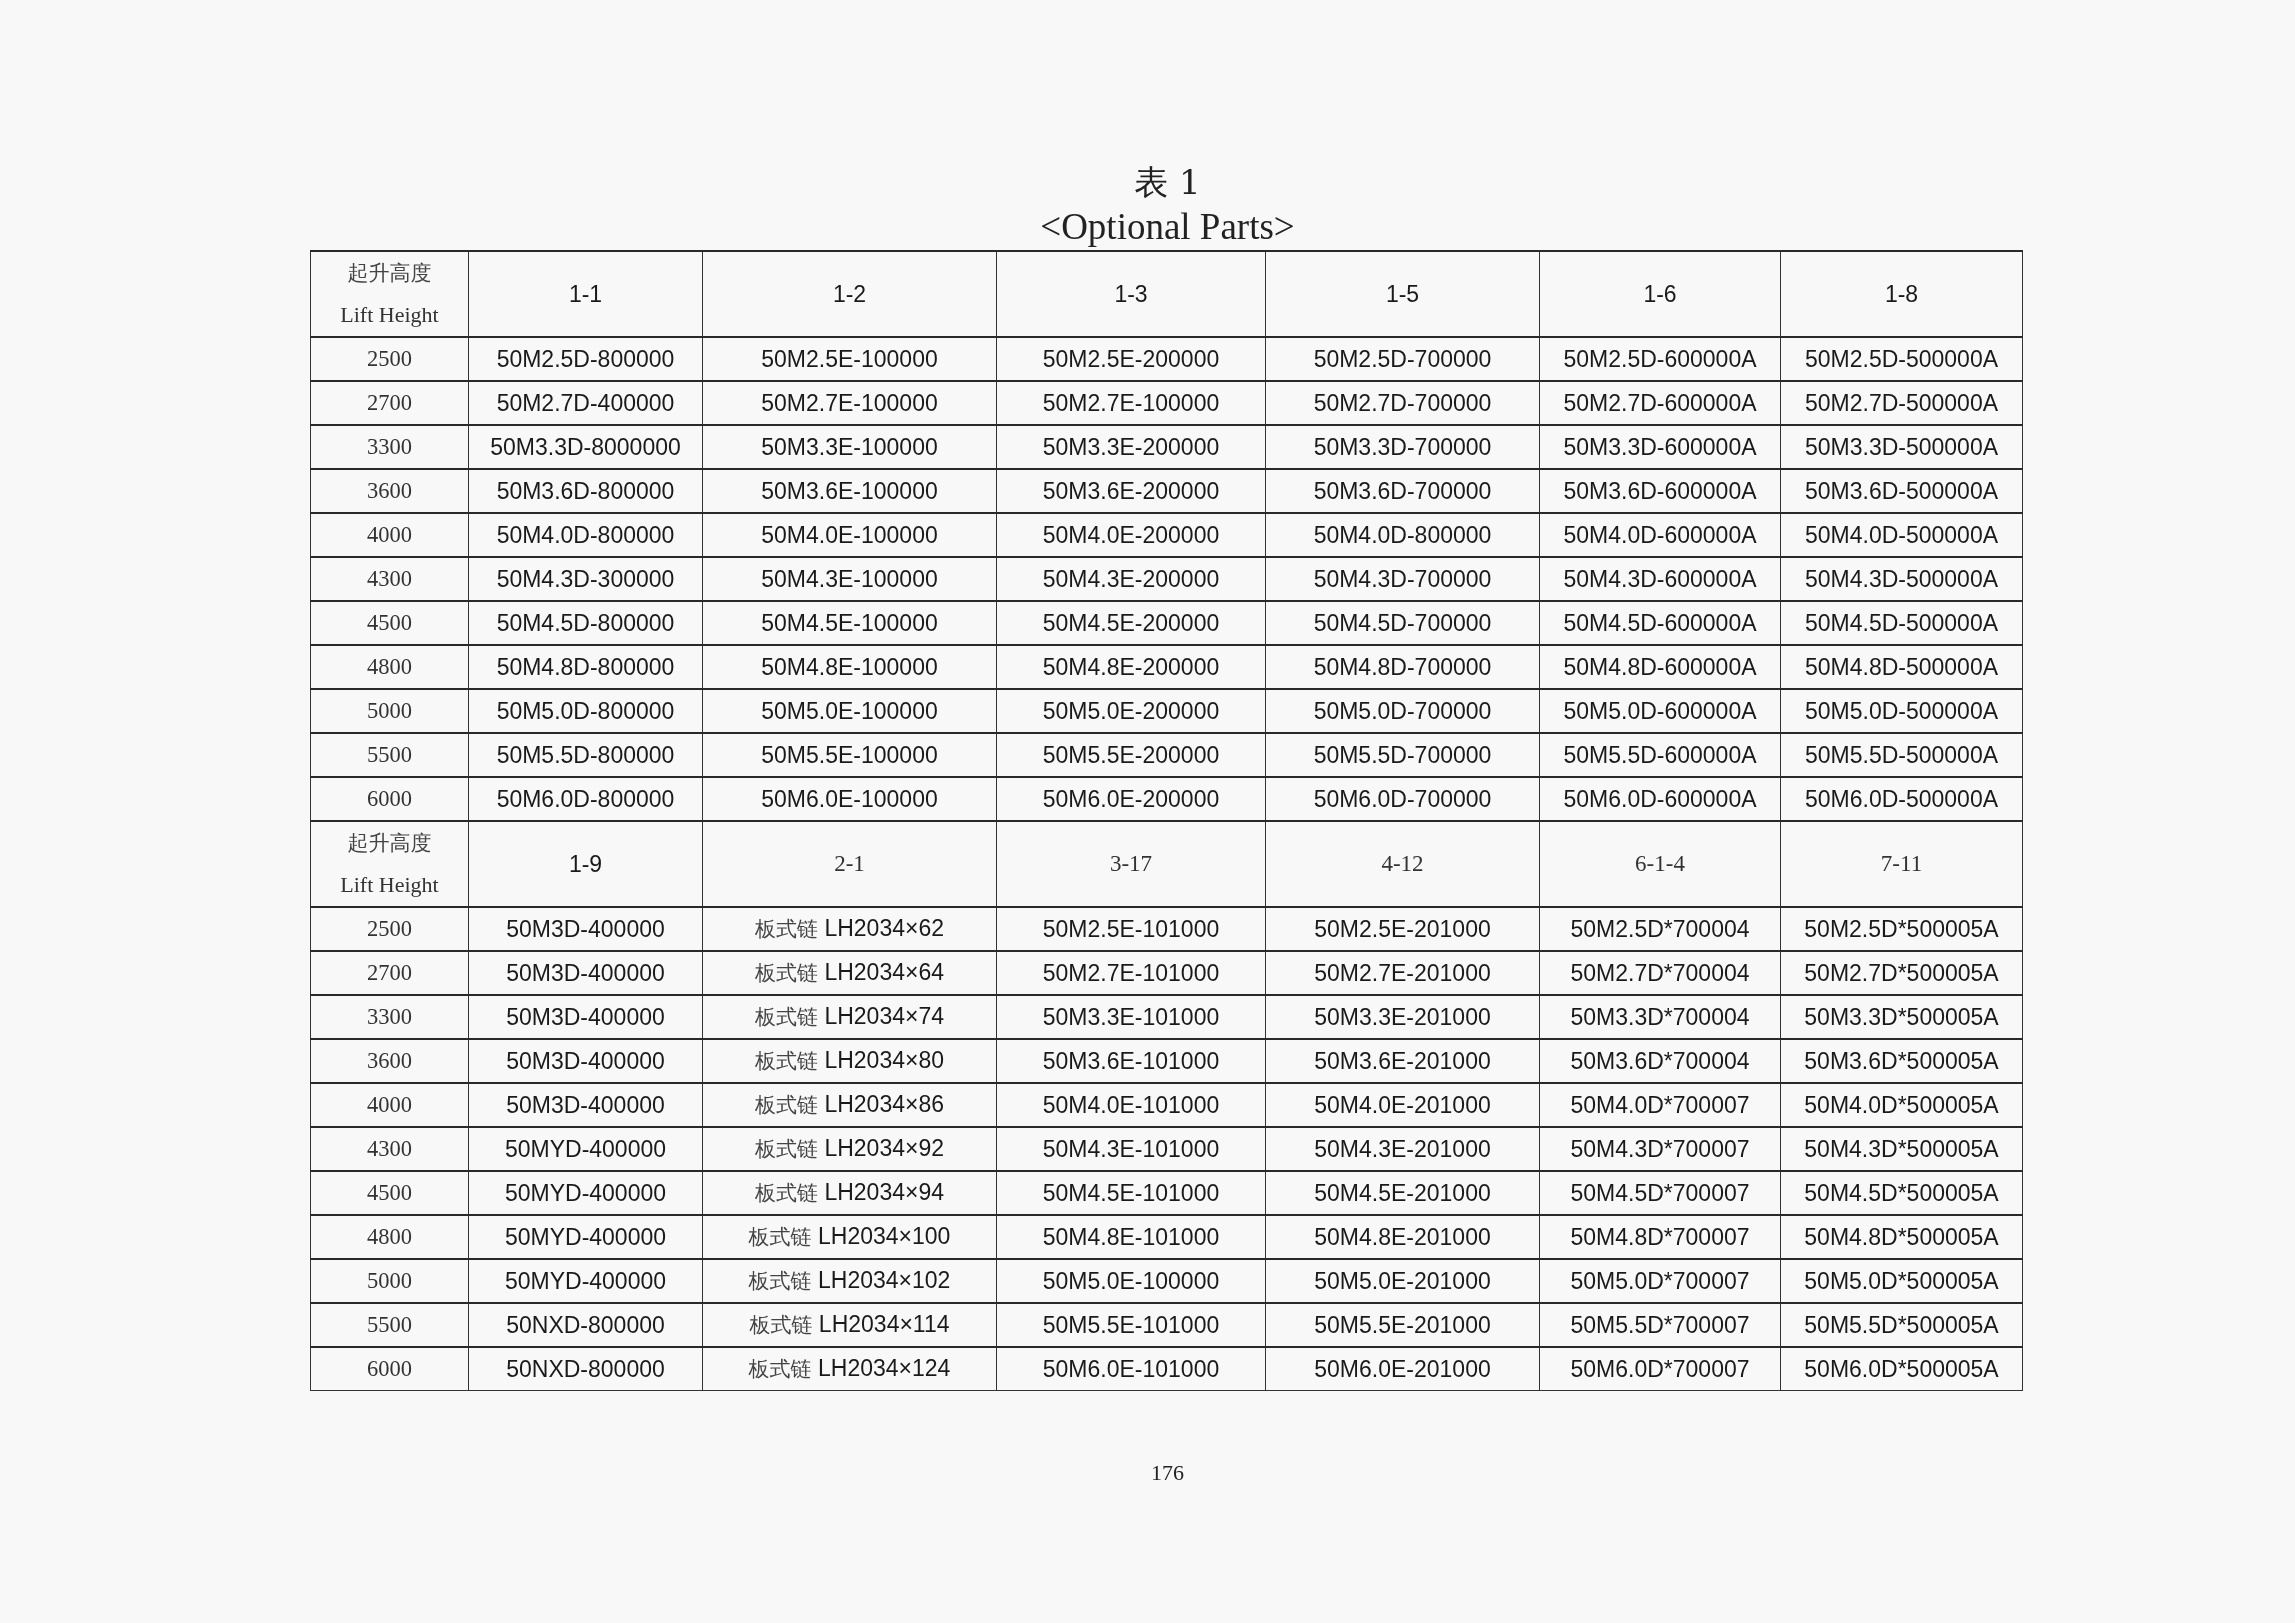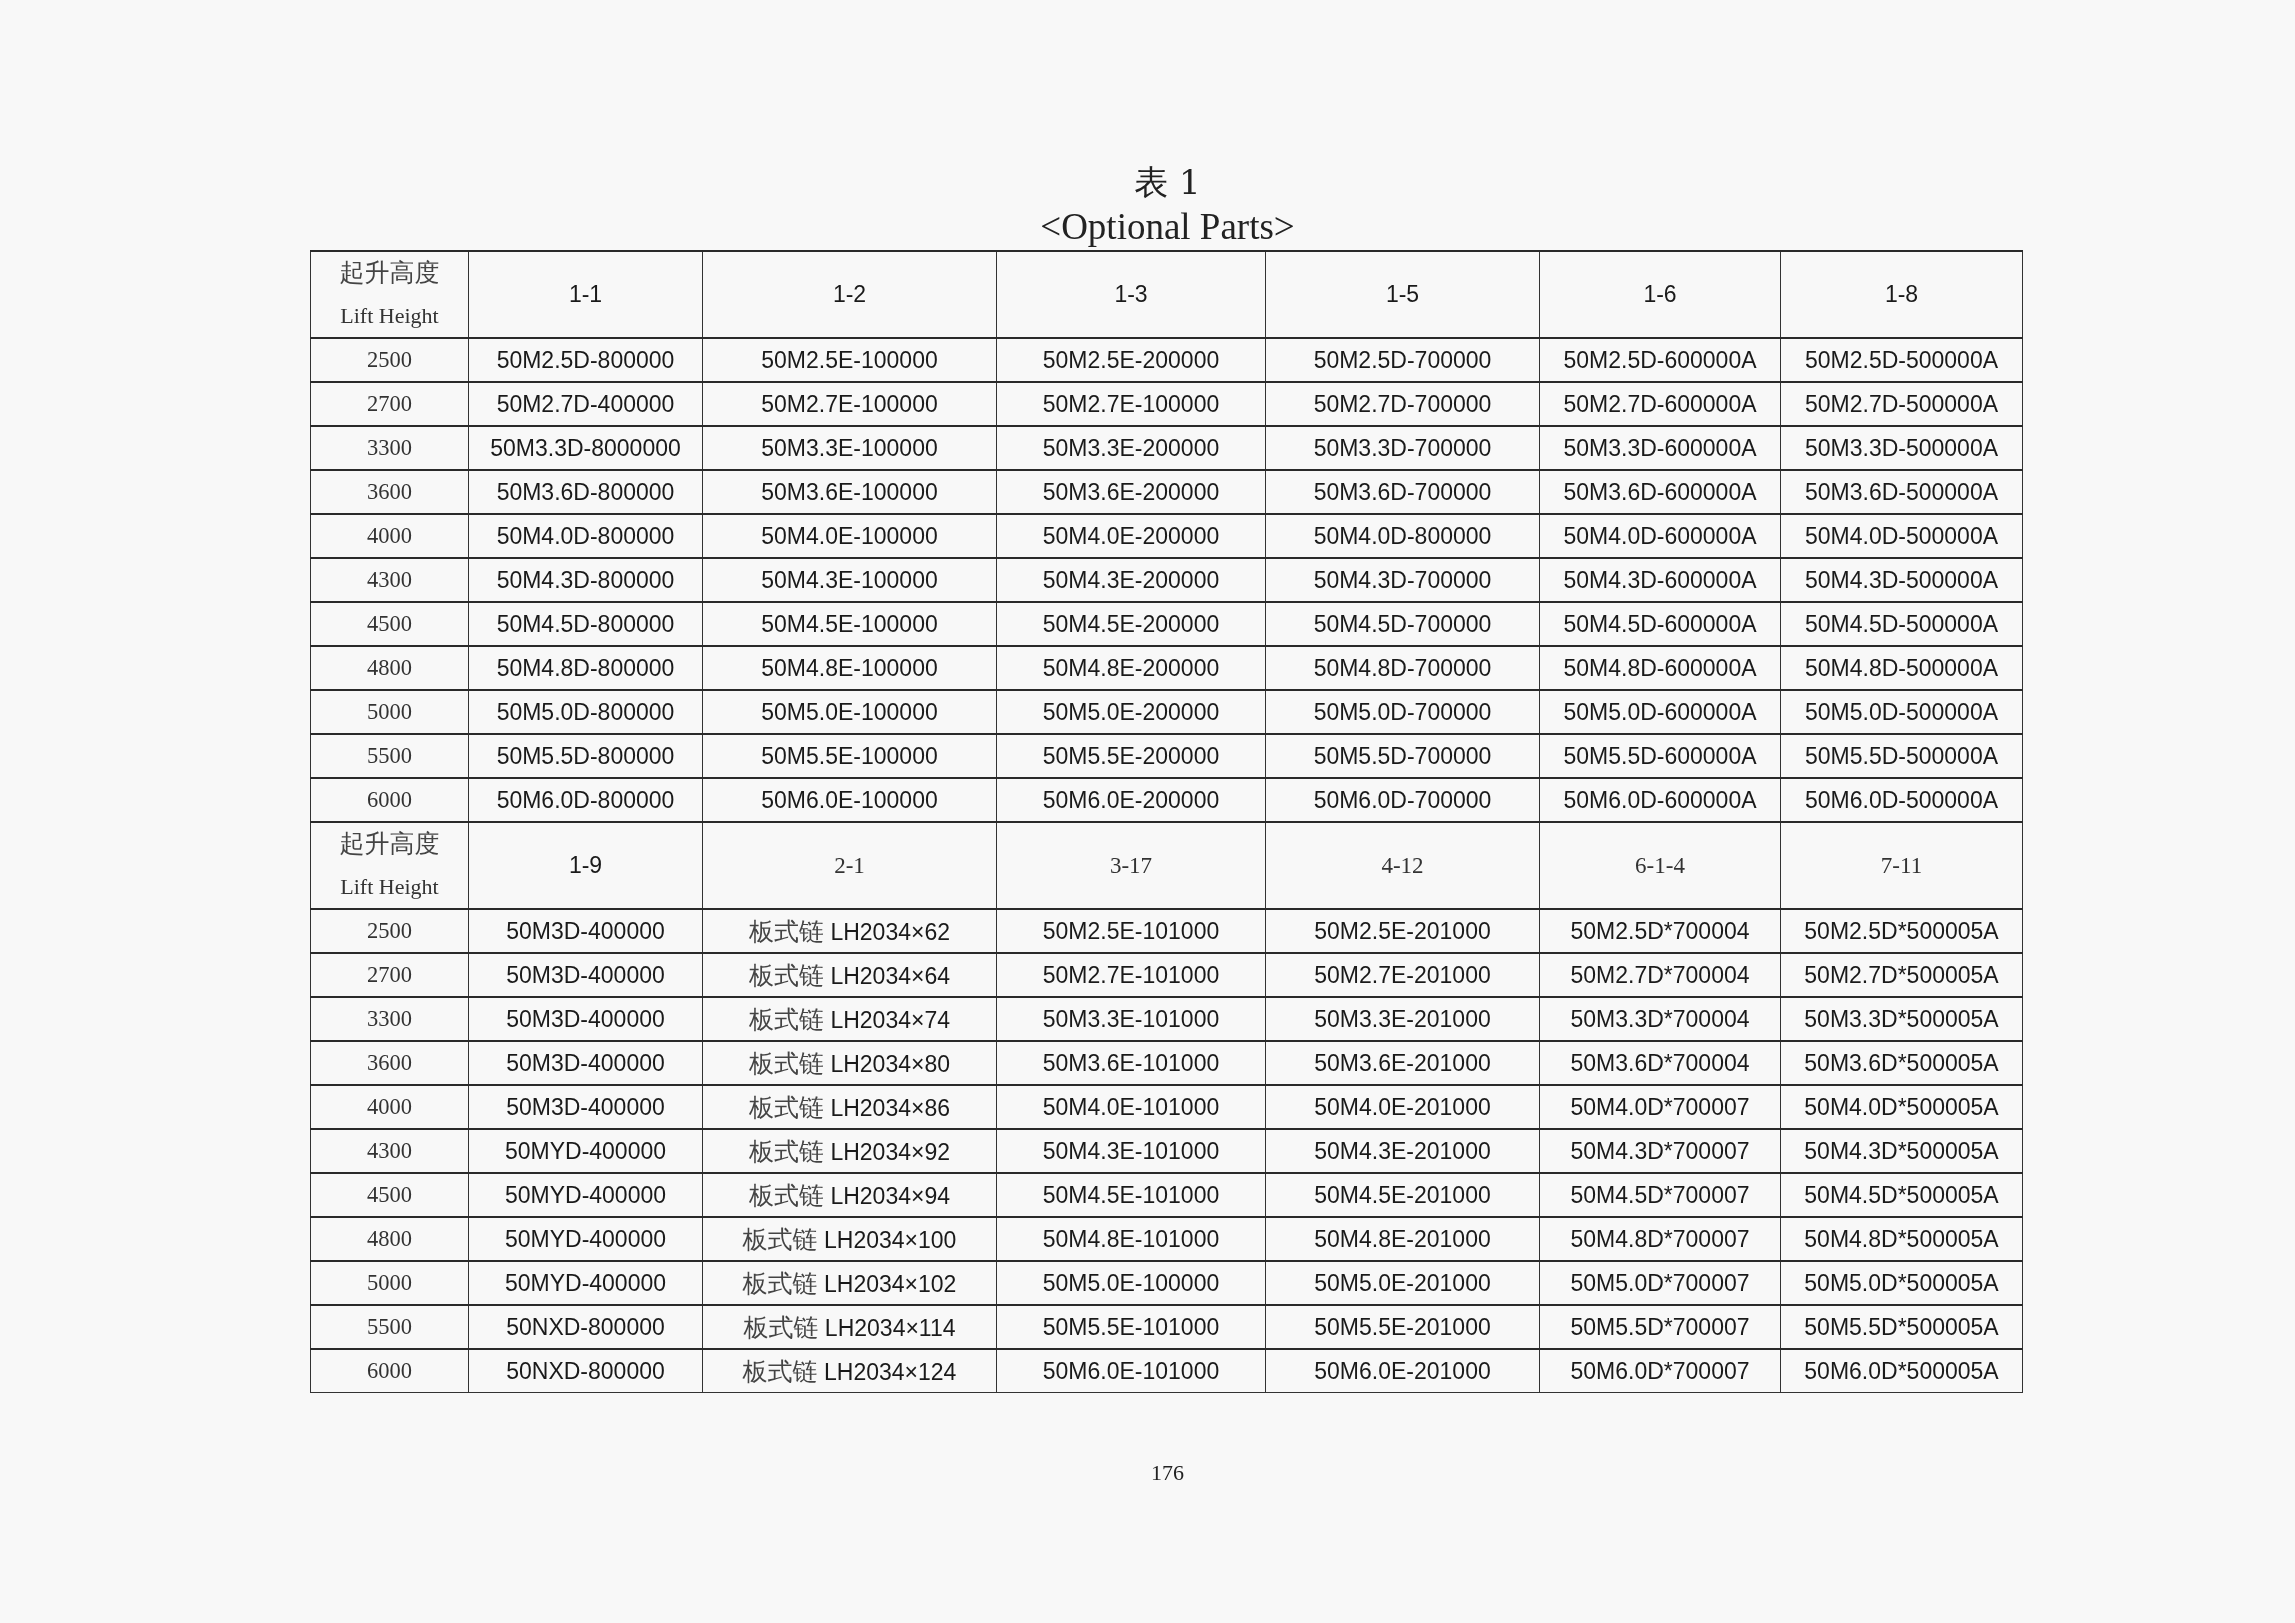--- a/index.html
+++ b/index.html
@@ -39,21 +39,21 @@
     font-size: 23px;
     color: #1a1a1a;
     white-space: nowrap;
     overflow: hidden;
   }
   table.parts tr.row td { height: 42px; border-top: 2px solid #2a2a2a; }
   table.parts tr.head td { height: 84px; border-top: 2px solid #2a2a2a; }
   td.lift { font-family: "Liberation Serif", serif !important; font-size: 22.5px !important; color: #333 !important; margin-left: 44px; }
   td.hdr-lift { font-family: "Liberation Serif", serif !important; font-size: 22px !important; line-height: 42px; color: #333 !important; }
   td.hdr-code-serif { font-family: "Liberation Serif", serif !important; color: #333 !important; margin-top: 32px; }
-  .cn { font-family: "DejaVu Serif", serif; font-size: 25px; color: #444; }
+  .cn { font-family: "DejaVu Serif", serif; font-size: 21px; color: #444; }
   .page-num {
     position: absolute; left: 0; width: 2335px; top: 1460px;
     text-align: center;
     font-family: "Liberation Serif", serif;
     font-size: 22px; color: #222;
   }
 </style>
 </head>
 <body>
 
@@ -120,21 +120,21 @@
         <td class="lift">4000</td>
         <td>50M4.0D-800000</td>
         <td>50M4.0E-100000</td>
         <td>50M4.0E-200000</td>
         <td>50M4.0D-800000</td>
         <td>50M4.0D-600000A</td>
         <td>50M4.0D-500000A</td>
       </tr>
       <tr class="row">
         <td class="lift">4300</td>
-        <td>50M4.3D-800000</td>
+        <td>50M4.3D-300000</td>
         <td>50M4.3E-100000</td>
         <td>50M4.3E-200000</td>
         <td>50M4.3D-700000</td>
         <td>50M4.3D-600000A</td>
         <td>50M4.3D-500000A</td>
       </tr>
       <tr class="row">
         <td class="lift">4500</td>
         <td>50M4.5D-800000</td>
         <td>50M4.5E-100000</td>

